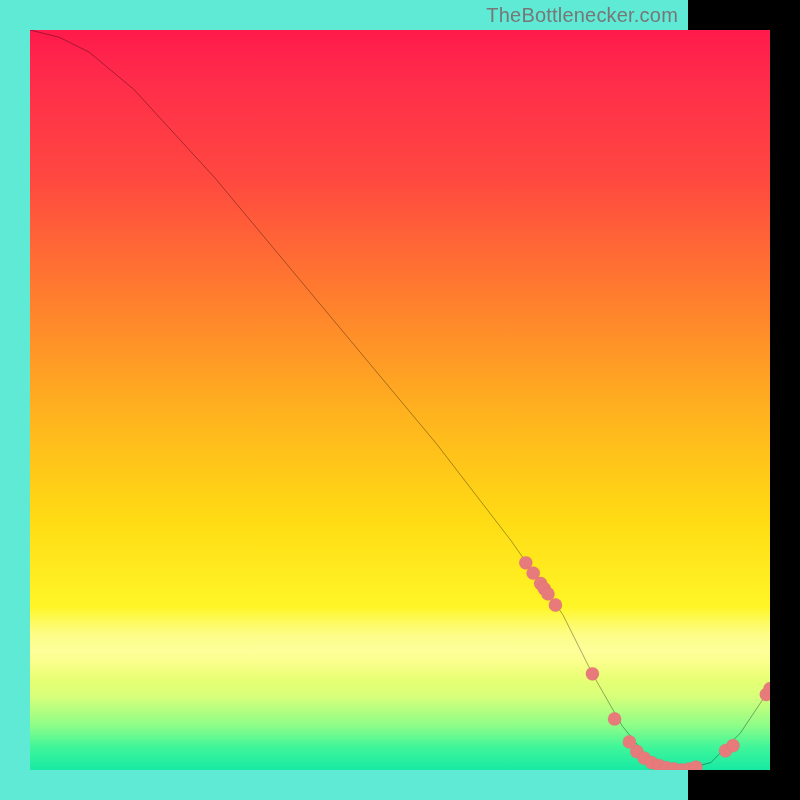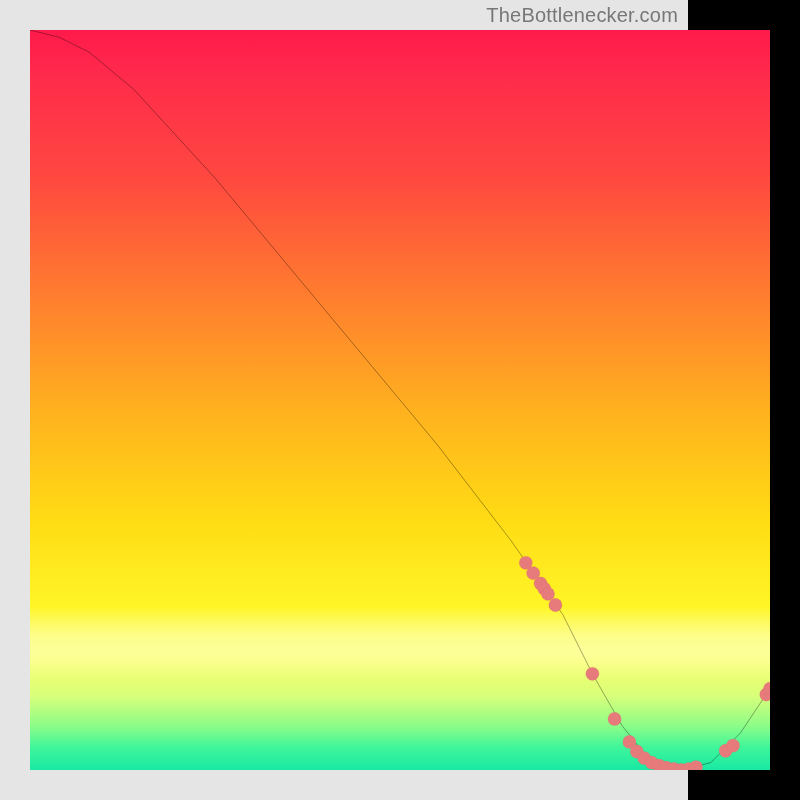--- a/index.html
+++ b/index.html
@@ -8,21 +8,21 @@
     width: 800px;
     height: 800px;
     background: #000;
     font-family: Arial, Helvetica, sans-serif;
     overflow: hidden;
   }
   .frame {
     position: relative;
     width: 688px;
     height: 800px;
-    background: #e5e5e5;
+    background: #5eead4;
   }
   .watermark {
     position: absolute;
     top: 4px;
     right: 10px;
     color: #777;
     font-size: 20px;
     font-weight: 500;
     letter-spacing: 0.2px;
     user-select: none;

